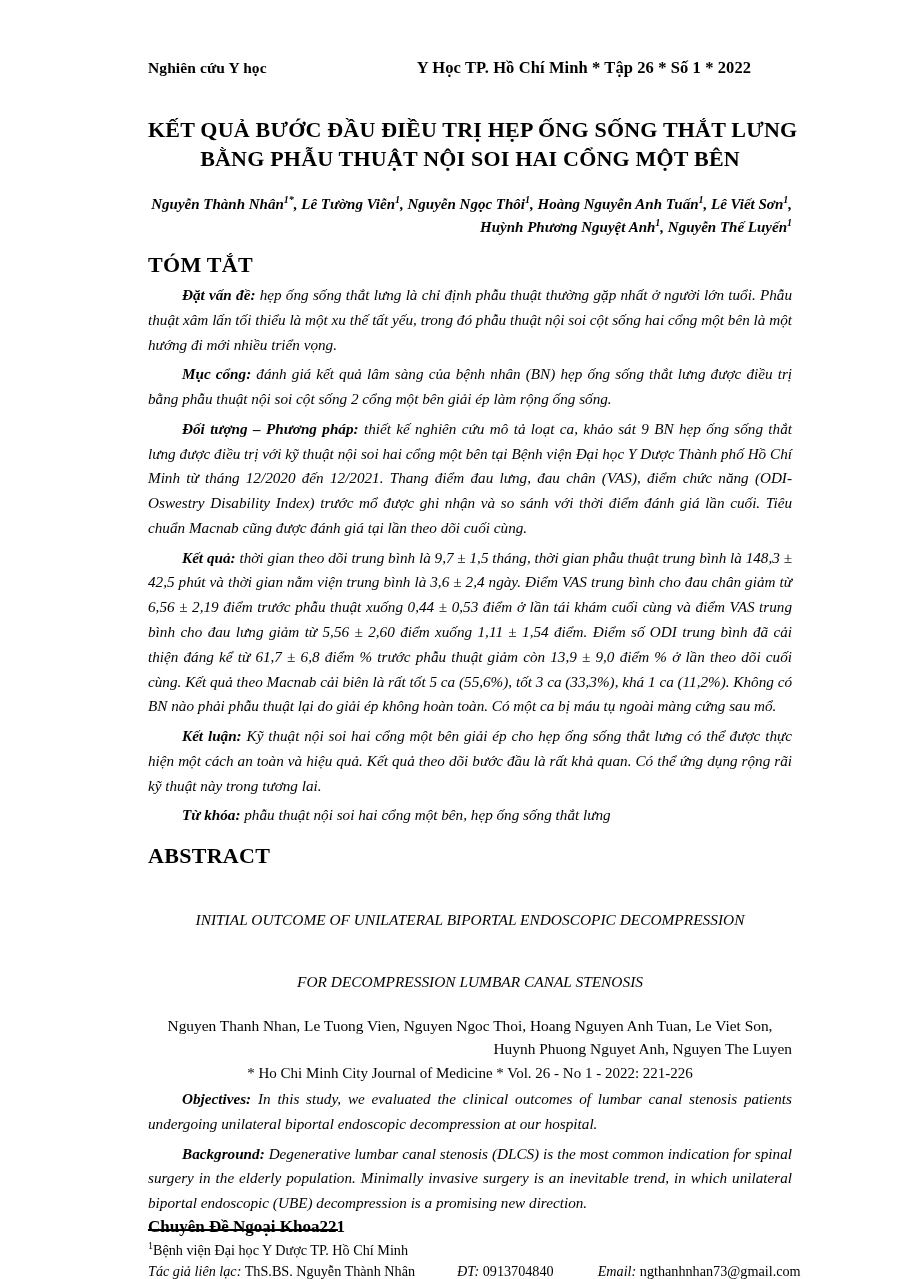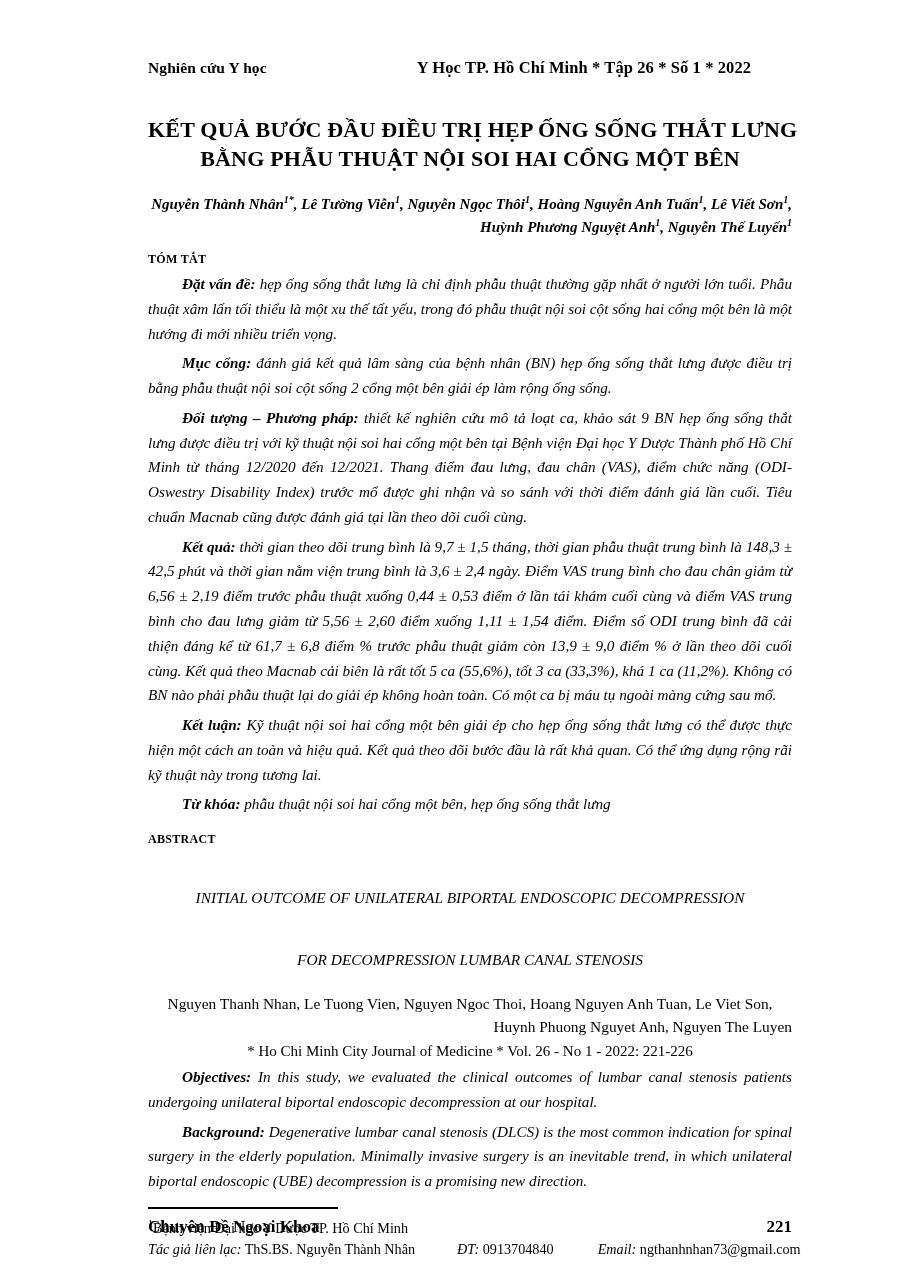--- a/index.html
+++ b/index.html
@@ -74,21 +74,21 @@
   }
   .authors-vi sup {
     font-size: 10px;
     vertical-align: super;
     line-height: 0;
   }
 
   
   .sec-head {
     font-weight: bold;
-    font-size: 12px;
+    font-size: 22px;
     margin-top: 14px;
     margin-bottom: 2px;
     letter-spacing: .3px;
   }
   .sec-head.abstract-head {
     margin-top: 15px;
   }
 
   
   .para {
@@ -156,21 +156,20 @@
   .contact-row .c-email { white-space: nowrap; margin-left: 44px; }
 
   
   .page-footer {
     position: absolute;
     left: 82px;
     right: 62px;
     bottom: 42px;
     display: flex;
     align-items: baseline;
-    justify-content: space-between;
     font-weight: bold;
     font-size: 17px;
   }
 </style>
 </head>
 <body>
 
 <div class="page">
 
   <div class="running-head">

